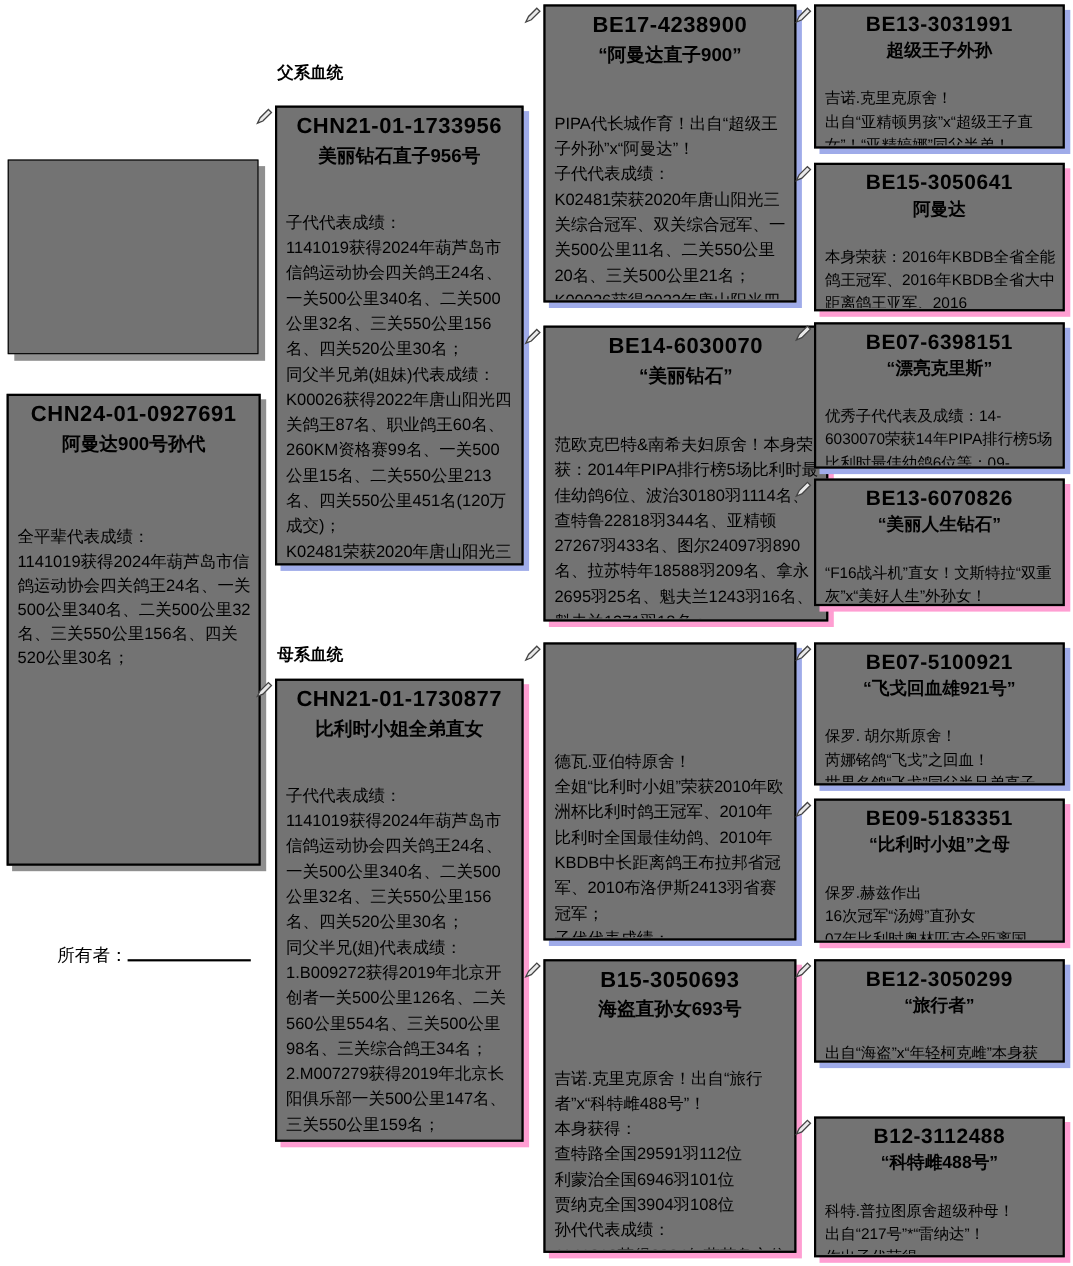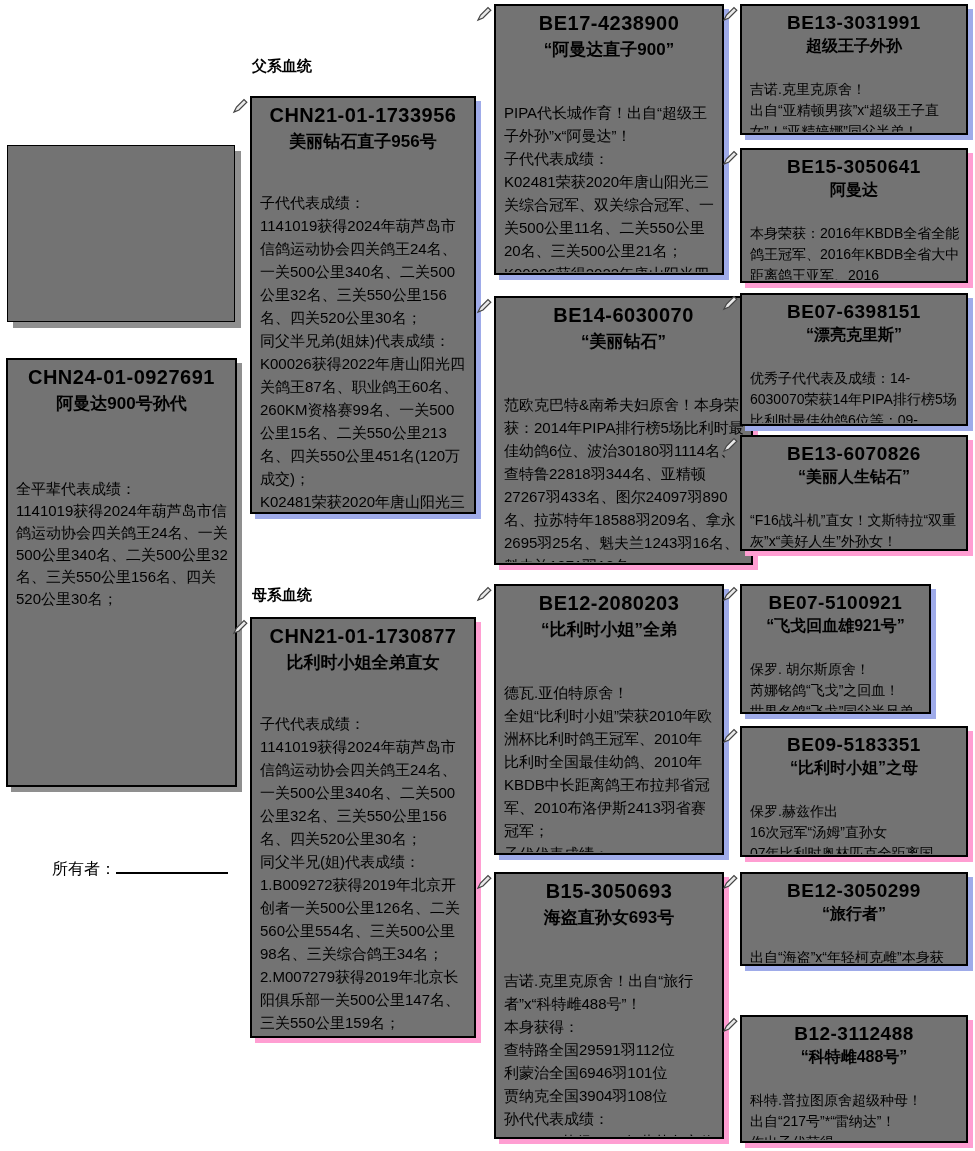--- a/index.html
+++ b/index.html
@@ -142,24 +142,20 @@
     </div>
     <div class="bd">范欧克巴特&amp;南希夫妇原舍！本身荣获：2014年PIPA排行榜5场比利时最佳幼鸽6位、波治30180羽1114名、查特鲁22818羽344名、亚精顿27267羽433名、图尔24097羽890名、拉苏特年18588羽209名、拿永2695羽25名、魁夫兰1243羽16名、魁夫兰1371羽18名；</div>
   </div>
 
   <div class="pbox sire c3" style="left:494px;top:584px;width:230px;height:271px;">
     <span class="edit-icon">
       <svg viewBox="0 0 16 16">
           <path d="M2 14 L4.5 9 L12 1.5 L14.8 4.2 L7 12 Z" fill="#e9e9e9" stroke="#444" stroke-width="1.2"></path>
         </svg>
     </span>
-    <div class="hd">
-      <div class="ring">BE12-2080203</div>
-      <div class="pname">“比利时小姐”全弟</div>
-    </div>
     <div class="bd">德瓦.亚伯特原舍！
 全姐“比利时小姐”荣获2010年欧洲杯比利时鸽王冠军、2010年比利时全国最佳幼鸽、2010年KBDB中长距离鸽王布拉邦省冠军、2010布洛伊斯2413羽省赛冠军；
 子代代表成绩：
 B009272获得2019年北京开创</div>
   </div>
 
   <div class="pbox dam c3" style="left:494px;top:872px;width:230px;height:267px;">
     <span class="edit-icon">
       <svg viewBox="0 0 16 16">
           <path d="M2 14 L4.5 9 L12 1.5 L14.8 4.2 L7 12 Z" fill="#e9e9e9" stroke="#444" stroke-width="1.2"></path>
@@ -225,21 +221,21 @@
         </svg>
     </span>
     <div class="hd">
       <div class="ring">BE13-6070826</div>
       <div class="pname">“美丽人生钻石”</div>
     </div>
     <div class="bd">“F16战斗机”直女！文斯特拉“双重灰”x“美好人生”外孙女！
 父亲“F16战斗机”荣获：2011年</div>
   </div>
 
-  <div class="pbox sire c4" style="left:740px;top:584px;width:191px;height:130px;">
+  <div class="pbox sire c4" style="left:740px;top:584px;width:228px;height:130px;">
     <span class="edit-icon">
       <svg viewBox="0 0 16 16">
           <path d="M2 14 L4.5 9 L12 1.5 L14.8 4.2 L7 12 Z" fill="#e9e9e9" stroke="#444" stroke-width="1.2"></path>
         </svg>
     </span>
     <div class="hd">
       <div class="ring">BE07-5100921</div>
       <div class="pname">“飞戈回血雄921号”</div>
     </div>
     <div class="bd">保罗. 胡尔斯原舍！

